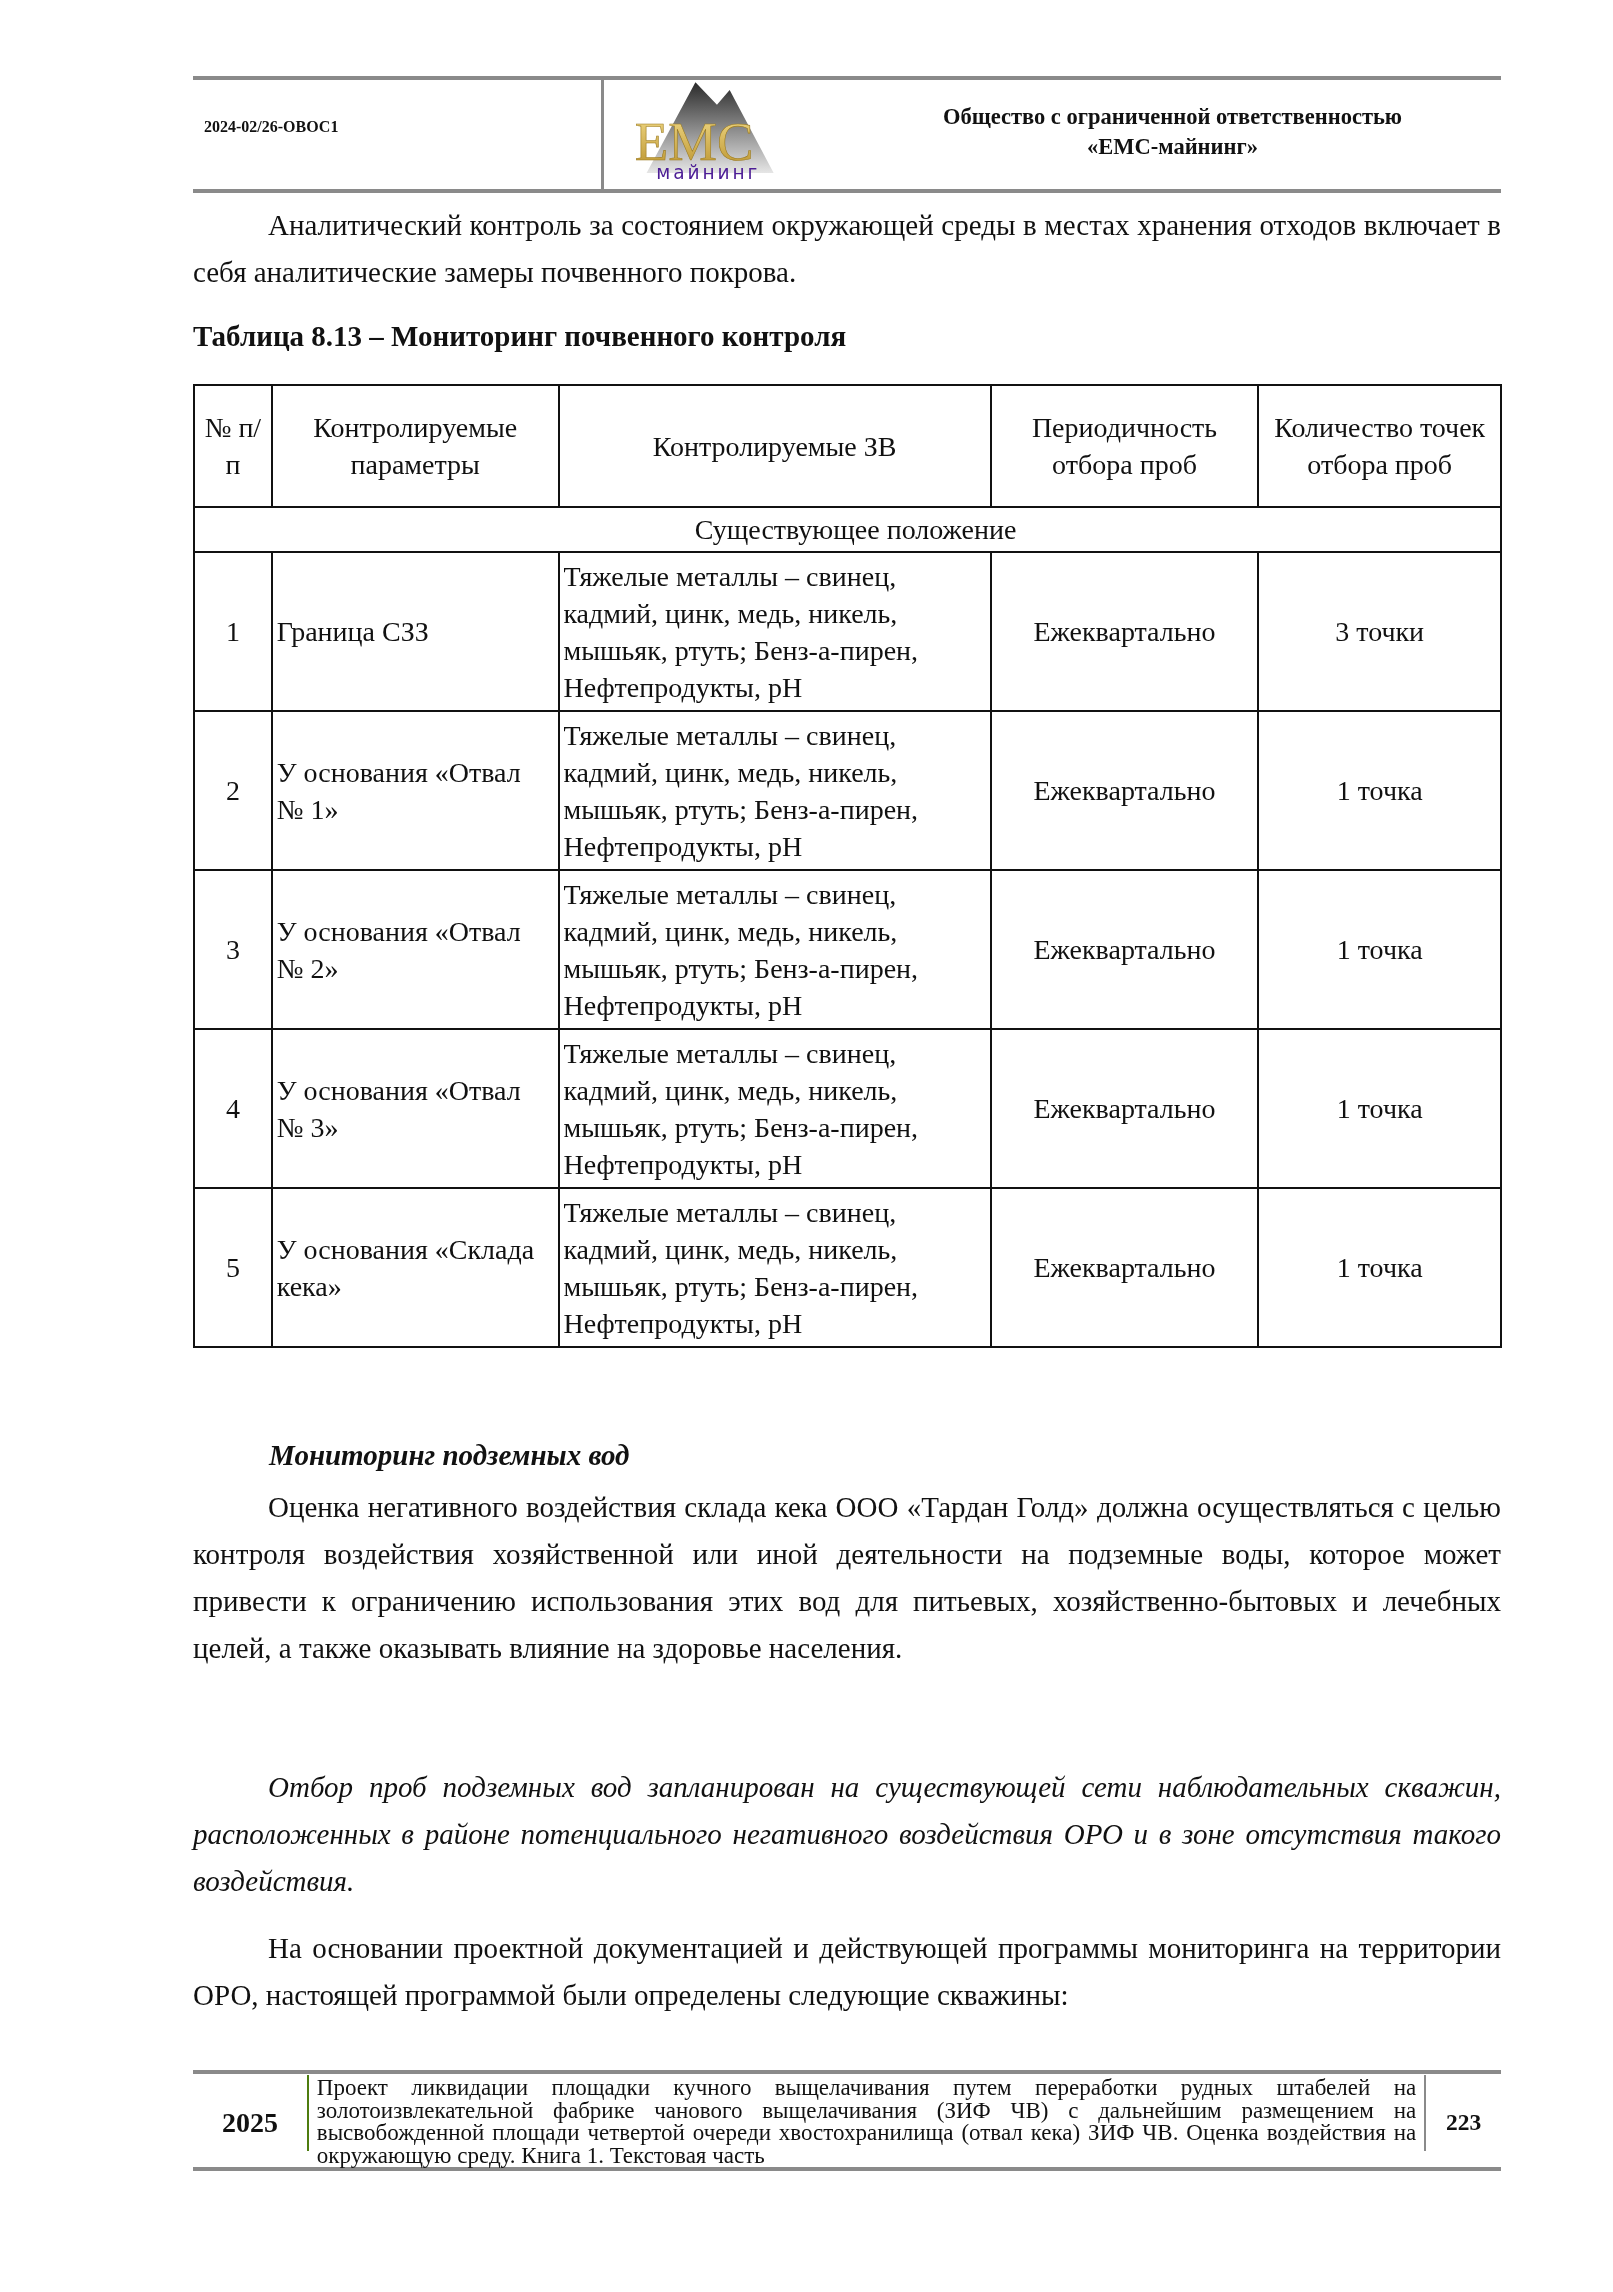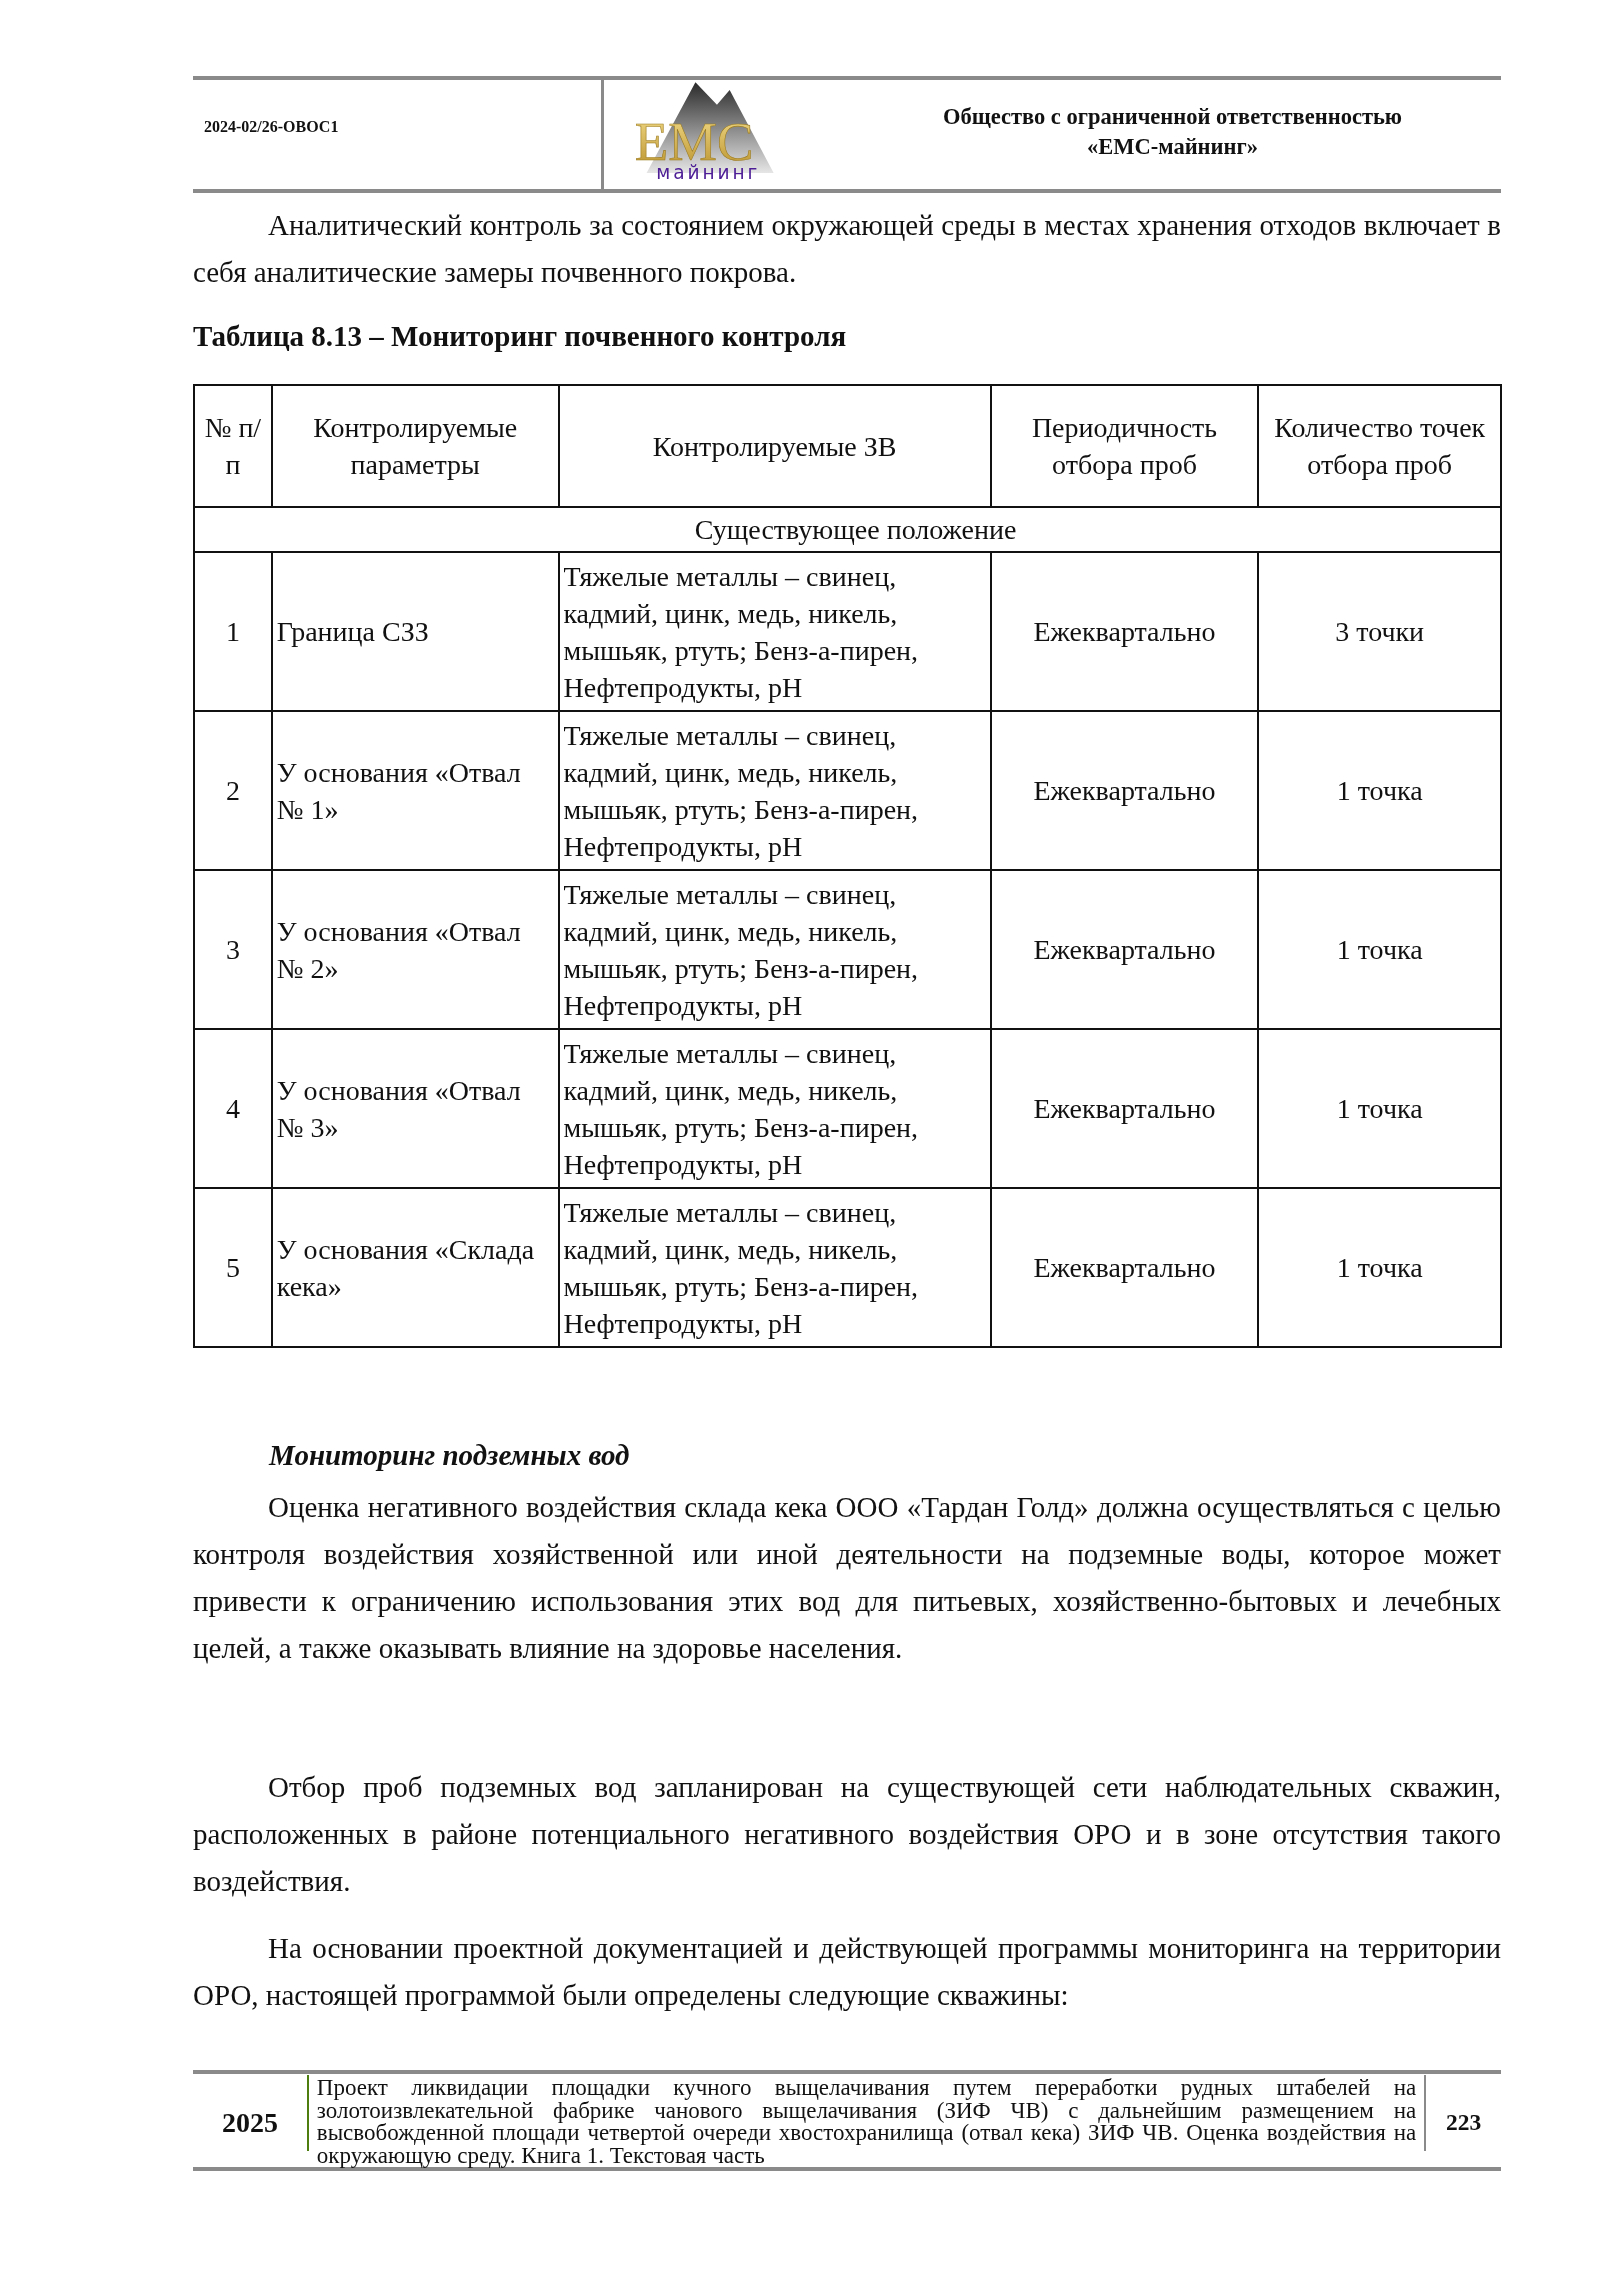--- a/index.html
+++ b/index.html
@@ -110,21 +110,21 @@
       <td>У основания «Склада кека»</td>
       <td>Тяжелые металлы – свинец, кадмий, цинк, медь, никель, мышьяк, ртуть; Бенз-а-пирен, Нефтепродукты, pH</td>
       <td class="c">Ежеквартально</td>
       <td class="c">1 точка</td>
     </tr>
   </tbody>
 </table>
 
 <div id="gw-heading">Мониторинг подземных вод</div>
 <div class="para indent" style="top:1484px;">Оценка негативного воздействия склада кека ООО «Тардан Голд» должна осуществляться с целью контроля воздействия хозяйственной или иной деятельности на подземные воды, которое может привести к ограничению использования этих вод для питьевых, хозяйственно-бытовых и лечебных целей, а также оказывать влияние на здоровье населения.</div>
-<div class="para indent" style="top:1764px;">Отбор проб подземных вод запланирован на существующей сети наблюдательных скважин, расположенных в районе потенциального негативного воздействия ОРО и в зоне отсутствия такого воздействия.</div>
+<div class="para indent" style="top:1764px;font-style:italic;">Отбор проб подземных вод запланирован на существующей сети наблюдательных скважин, расположенных в районе потенциального негативного воздействия ОРО и в зоне отсутствия такого воздействия.</div>
 <div class="para indent" style="top:1925px;">На основании проектной документацией и действующей программы мониторинга на территории ОРО, настоящей программой были определены следующие скважины:</div>
 
 <div class="hline" style="top:2070px;"></div>
 <div class="hline" style="top:2167px;"></div>
 <div id="footer-year">2025</div>
 <div id="footer-title">Проект ликвидации площадки кучного выщелачивания путем переработки рудных штабелей на золотоизвлекательной фабрике чанового выщелачивания (ЗИФ ЧВ) с дальнейшим размещением на высвобожденной площади четвертой очереди хвостохранилища (отвал кека) ЗИФ ЧВ. Оценка воздействия на окружающую среду. Книга 1. Текстовая часть</div>
 <div id="footer-page">223</div>
 
 
 </body></html>

